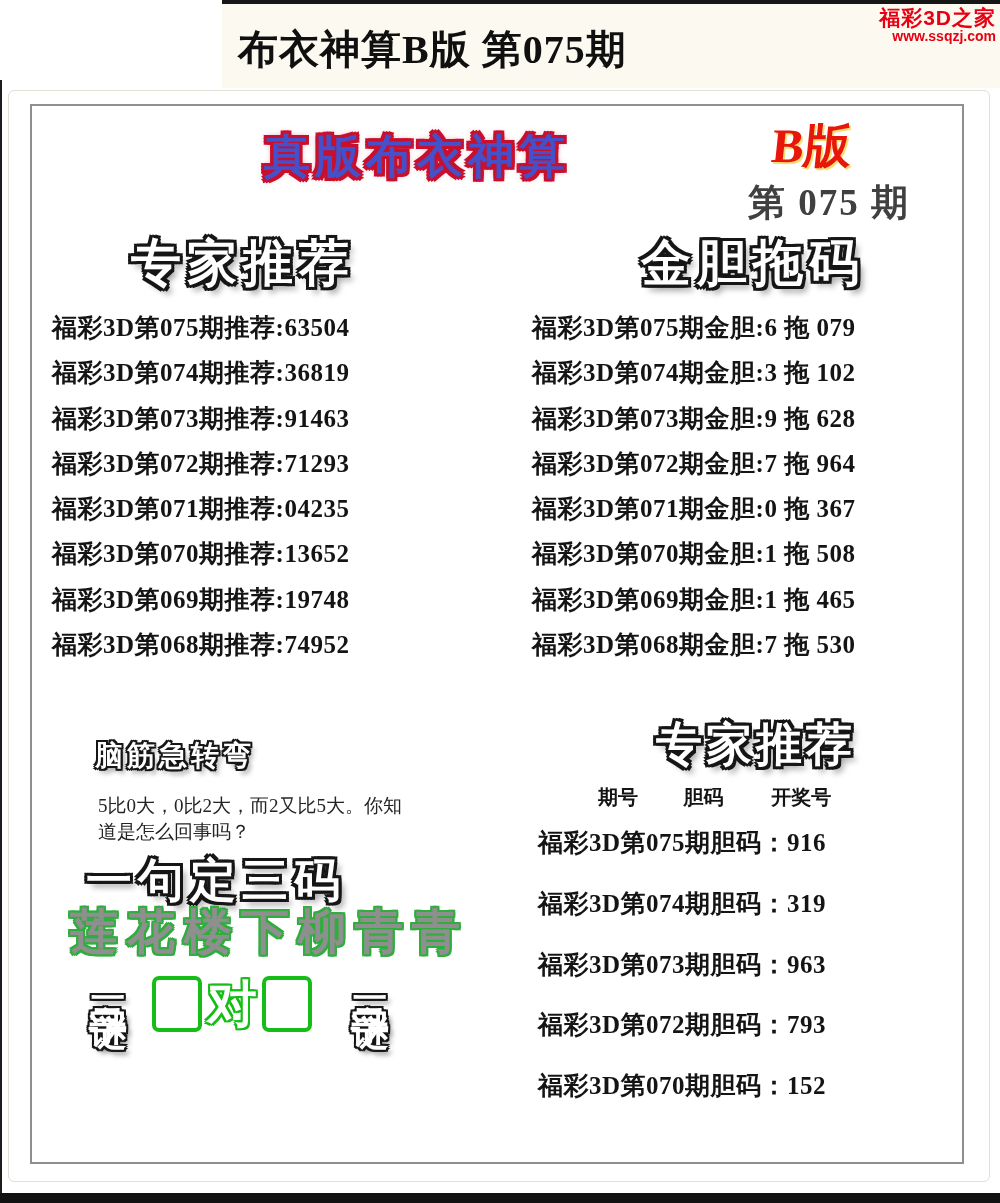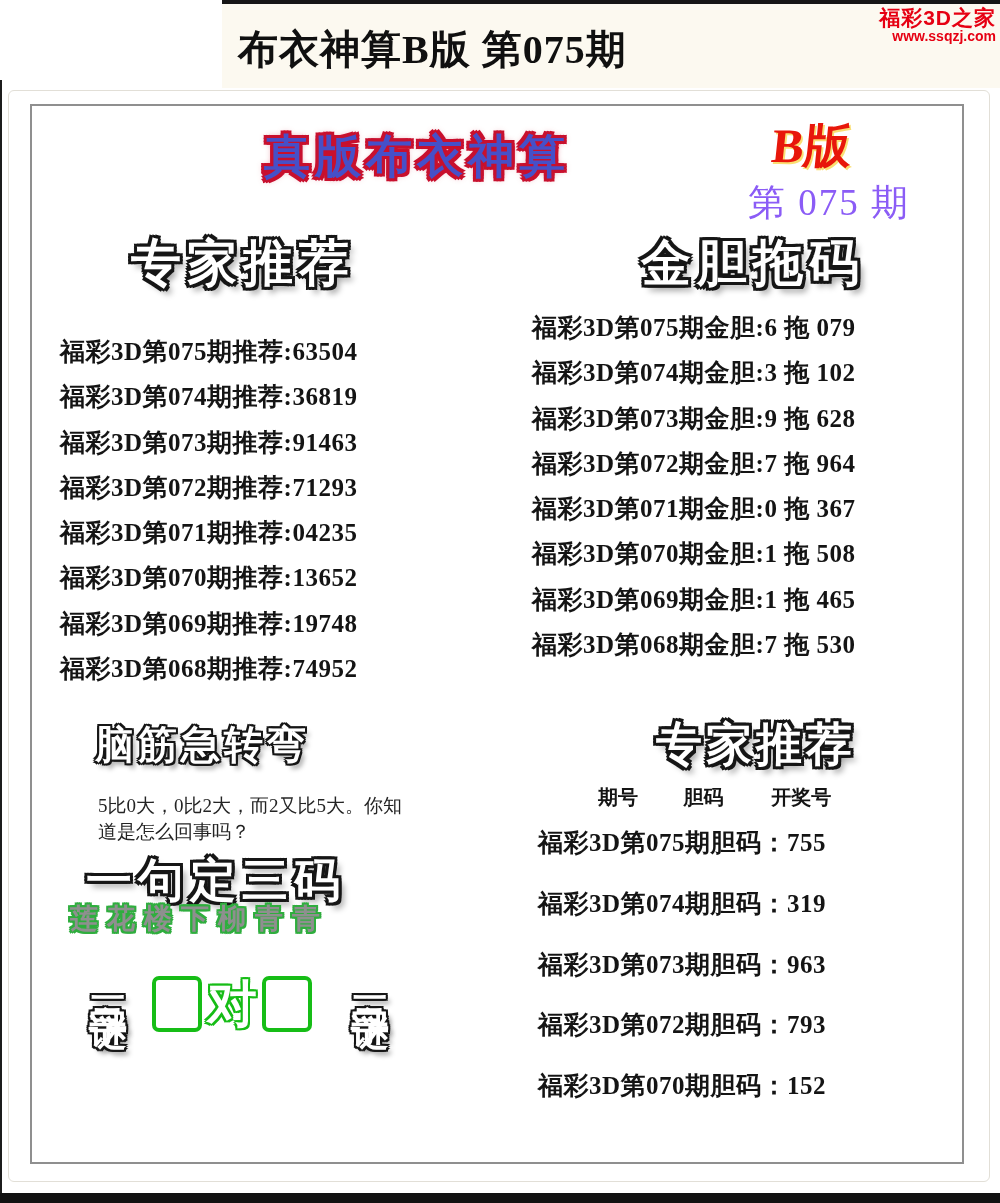--- a/index.html
+++ b/index.html
@@ -26,50 +26,50 @@
   
   .masthead-title{position:absolute;left:264px;top:126px;font-size:46px;font-weight:bold;
       font-family:"Liberation Sans",sans-serif;color:#4650c8;letter-spacing:5px;white-space:nowrap;
       text-shadow:-3px -3px 0 #c8102e,0 -3px 0 #c8102e,3px -3px 0 #c8102e,
                   -3px 0 0 #c8102e,3px 0 0 #c8102e,
                   -3px 3px 0 #c8102e,0 3px 0 #c8102e,3px 3px 0 #c8102e,
                   0 0 7px rgba(200,16,46,.75);}
   .edition{position:absolute;left:772px;top:114px;font-size:48px;font-weight:bold;color:#e8170b;
       font-family:"Liberation Serif",serif;transform:skewX(-6deg);
       text-shadow:2px 2px 0 rgba(245,196,0,.55);}
-  .issue{position:absolute;left:748px;top:178px;font-size:37px;font-weight:normal;color:#8b5cf6;
+  .issue{position:absolute;left:748px;top:178px;font-size:37px;font-weight:bold;color:#404040;
       font-family:"Liberation Serif",serif;letter-spacing:2px;white-space:nowrap;}
 
   
   .bubble{font-family:"Liberation Sans",sans-serif;font-weight:bold;color:#fff;white-space:nowrap;
       text-shadow:-3px -3px 0 #161616,0 -3px 0 #161616,3px -3px 0 #161616,
                   -3px 0 0 #161616,3px 0 0 #161616,
                   -3px 3px 0 #161616,0 3px 0 #161616,3px 3px 0 #161616,
                   5px 6px 6px rgba(0,0,0,.4);}
   .bubble-sm{text-shadow:-2px -2px 0 #161616,0 -2px 0 #161616,2px -2px 0 #161616,
                   -2px 0 0 #161616,2px 0 0 #161616,
                   -2px 2px 0 #161616,0 2px 0 #161616,2px 2px 0 #161616,
                   4px 5px 5px rgba(0,0,0,.4);}
 
   .left-header{position:absolute;left:103px;top:230px;width:280px;text-align:center;
       font-size:50px;letter-spacing:6px;}
   .right-header{position:absolute;left:613px;top:230px;width:280px;text-align:center;
       font-size:50px;letter-spacing:6px;}
 
   .data-list{position:absolute;display:flex;flex-direction:column;justify-content:space-between;}
-  .left-list{left:60px;top:311px;height:350px;margin-top:24px;}
+  .left-list{left:52px;top:311px;height:350px;}
   .right-list{left:532px;top:311px;height:350px;text-align:center;}
   .row{font-size:25px;font-weight:bold;color:#141414;white-space:nowrap;
        font-family:"Liberation Serif",serif;letter-spacing:.5px;}
 
-  .teaser-header{position:absolute;left:95px;top:718px;font-size:39px;letter-spacing:4px;}
+  .teaser-header{position:absolute;left:95px;top:737px;font-size:28px;letter-spacing:4px;}
   .teaser-text{position:absolute;left:98px;top:793px;width:310px;font-size:19px;color:#242424;
       line-height:1.35;font-family:"Liberation Serif",serif;}
   .sentence-header{position:absolute;left:86px;top:850px;font-size:46px;letter-spacing:6px;}
-  .phrase{position:absolute;left:70px;top:900px;font-size:28px;font-weight:bold;color:#8f8f8f;
+  .phrase{position:absolute;left:70px;top:900px;font-size:48px;font-weight:bold;color:#8f8f8f;
       font-family:"Liberation Serif",serif;letter-spacing:9px;white-space:nowrap;
       text-shadow:-2px -2px 0 #2fae3e,0 -2px 0 #2fae3e,2px -2px 0 #2fae3e,
                   -2px 0 0 #2fae3e,2px 0 0 #2fae3e,
                   -2px 2px 0 #2fae3e,0 2px 0 #2fae3e,2px 2px 0 #2fae3e;}
 
   .riddle-vertical{position:absolute;font-size:38px;writing-mode:vertical-rl;
       text-orientation:upright;letter-spacing:8px;}
   .riddle-left{left:82px;top:966px;}
   .riddle-right{left:344px;top:966px;}
 
@@ -154,20 +154,20 @@
   <div class="bubble bubble-sm riddle-vertical riddle-right">三字谜</div>
 
   <div class="bubble danma-header">专家推荐</div>
   <div class="danma-cols">
     <span class="col1">期号</span>
     <span class="col2">胆码</span>
     <span class="col3">开奖号</span>
   </div>
 
   <div class="data-list danma-list">
-    <div class="row">福彩3D第075期胆码：755</div>
+    <div class="row">福彩3D第075期胆码：916</div>
     <div class="row">福彩3D第074期胆码：319</div>
     <div class="row">福彩3D第073期胆码：963</div>
     <div class="row">福彩3D第072期胆码：793</div>
     <div class="row">福彩3D第070期胆码：152</div>
   </div>
 
 </div>
 
 </body></html>

